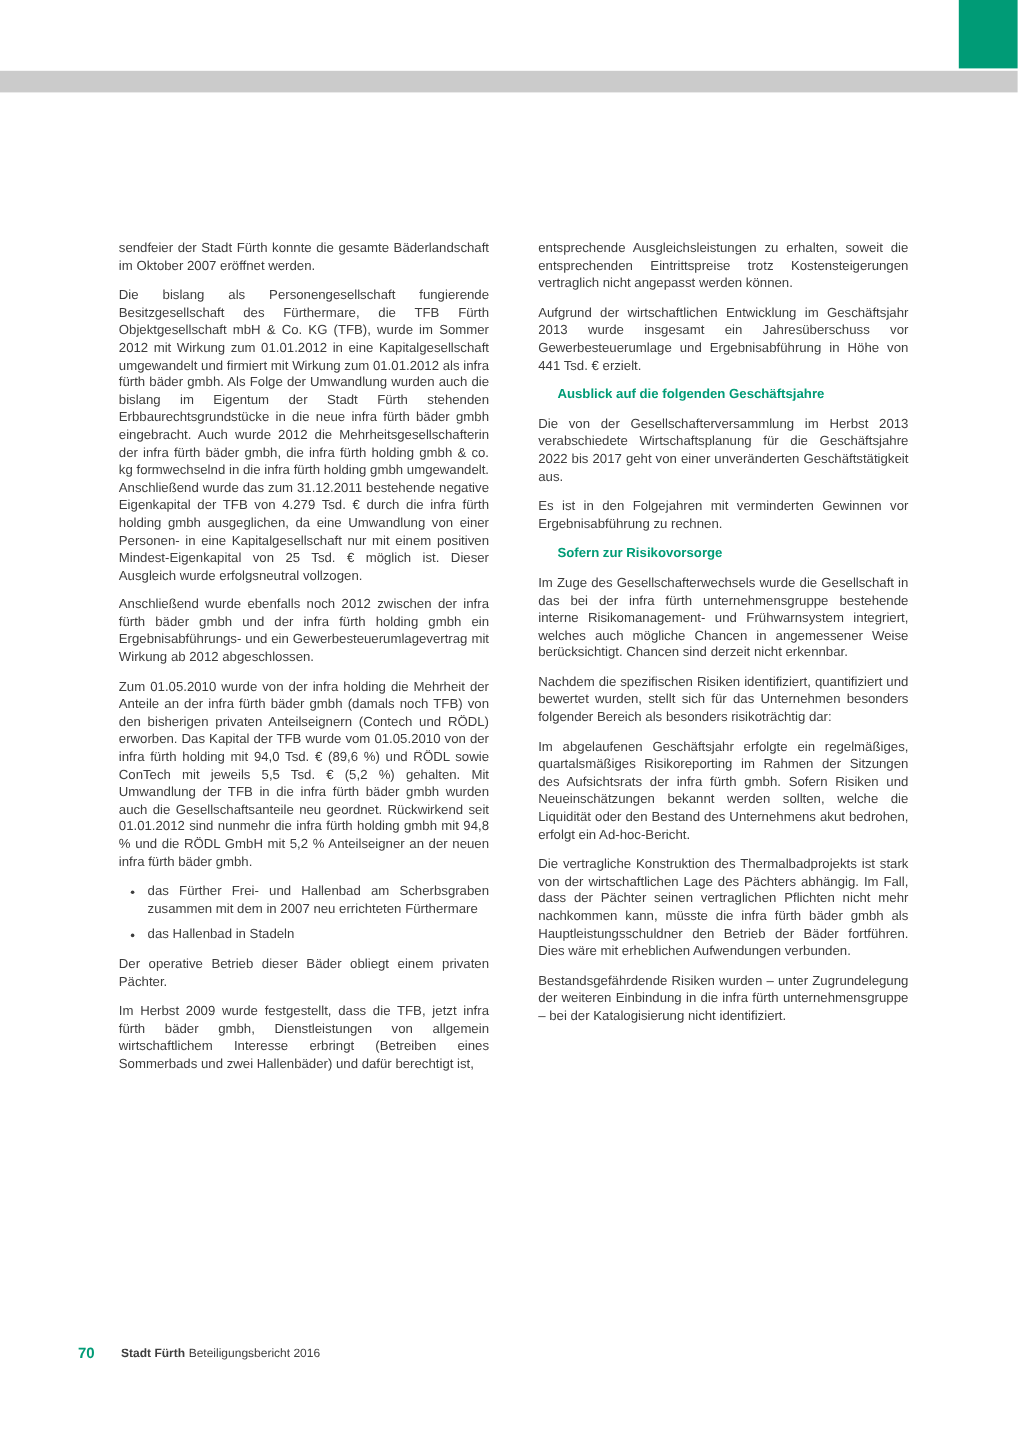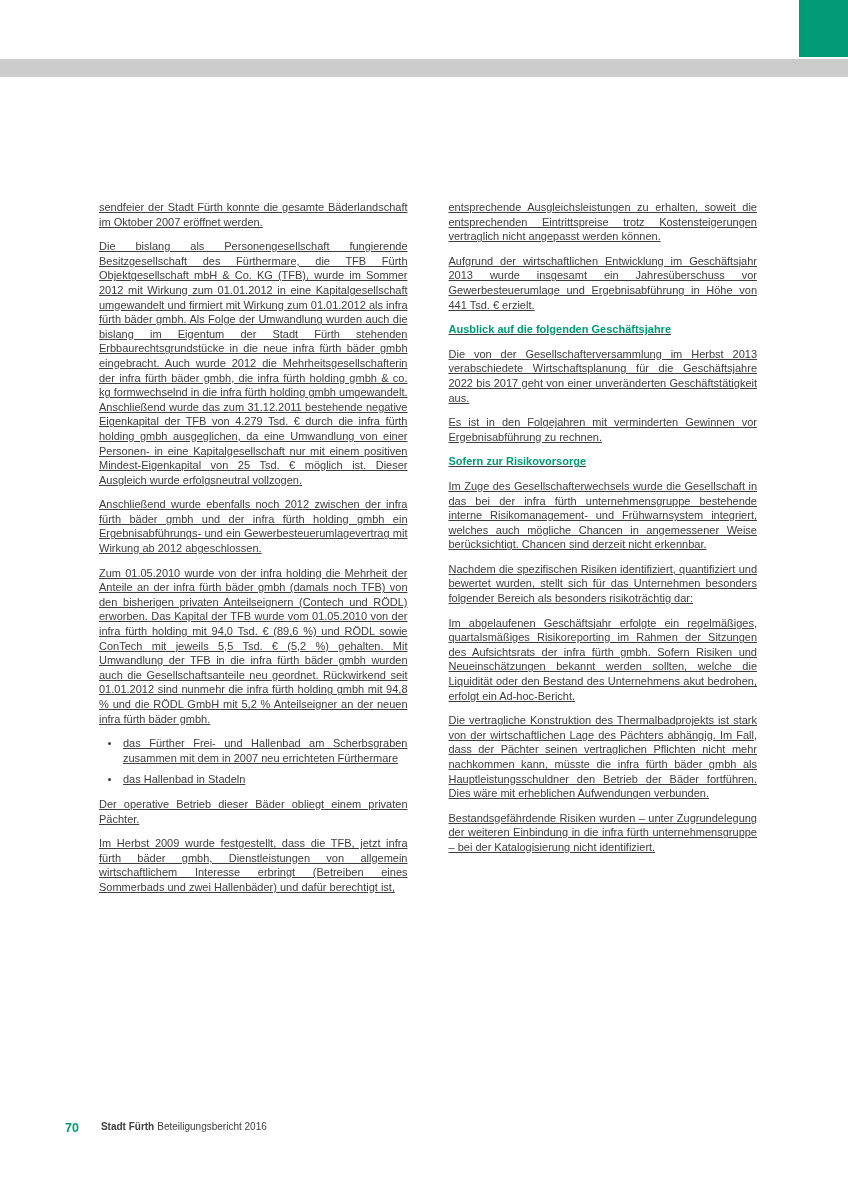--- a/index.html
+++ b/index.html
@@ -22,55 +22,54 @@
     top: 59px; left: 0;
     width: 848px; height: 18px;
     background: #cbcbcb;
   }
   .content {
     position: absolute;
     top: 200px; left: 99px;
     width: 658px;
     display: flex;
     gap: 41px;
-    text-decoration: underline;
   }
   .col {
     width: 312px;
     font-size: 11px;
     line-height: 14.6px;
     text-align: justify;
     hyphens: auto;
     -webkit-hyphens: auto;
   }
   .col p { margin-bottom: 10px; }
   .section-heading {
     font-size: 11px;
     line-height: 14.6px;
     font-weight: bold;
     color: #009b76;
-    margin: 4px 0 10px 0;
+    margin: 4px 0 10px 16px;
     text-align: left;
   }
   ul.bullets {
     list-style: disc outside;
     margin: 0 0 10px 0;
     padding-left: 22px;
   }
   ul.bullets li {
     padding-left: 2px;
     margin-bottom: 7px;
   }
   ul.bullets li::marker { color: #3d3d3d; font-size: 10px; }
   .footer {
     position: absolute;
     top: 1121px; left: 65px;
     width: 700px;
     display: flex;
-    align-items: flex-start;
+    align-items: center;
   }
   .page-number {
     font-size: 12.5px;
     font-weight: bold;
     color: #009b76;
   }
   .footer-text {
     margin-left: 22px;
     font-size: 10px;
     color: #3d3d3d;

